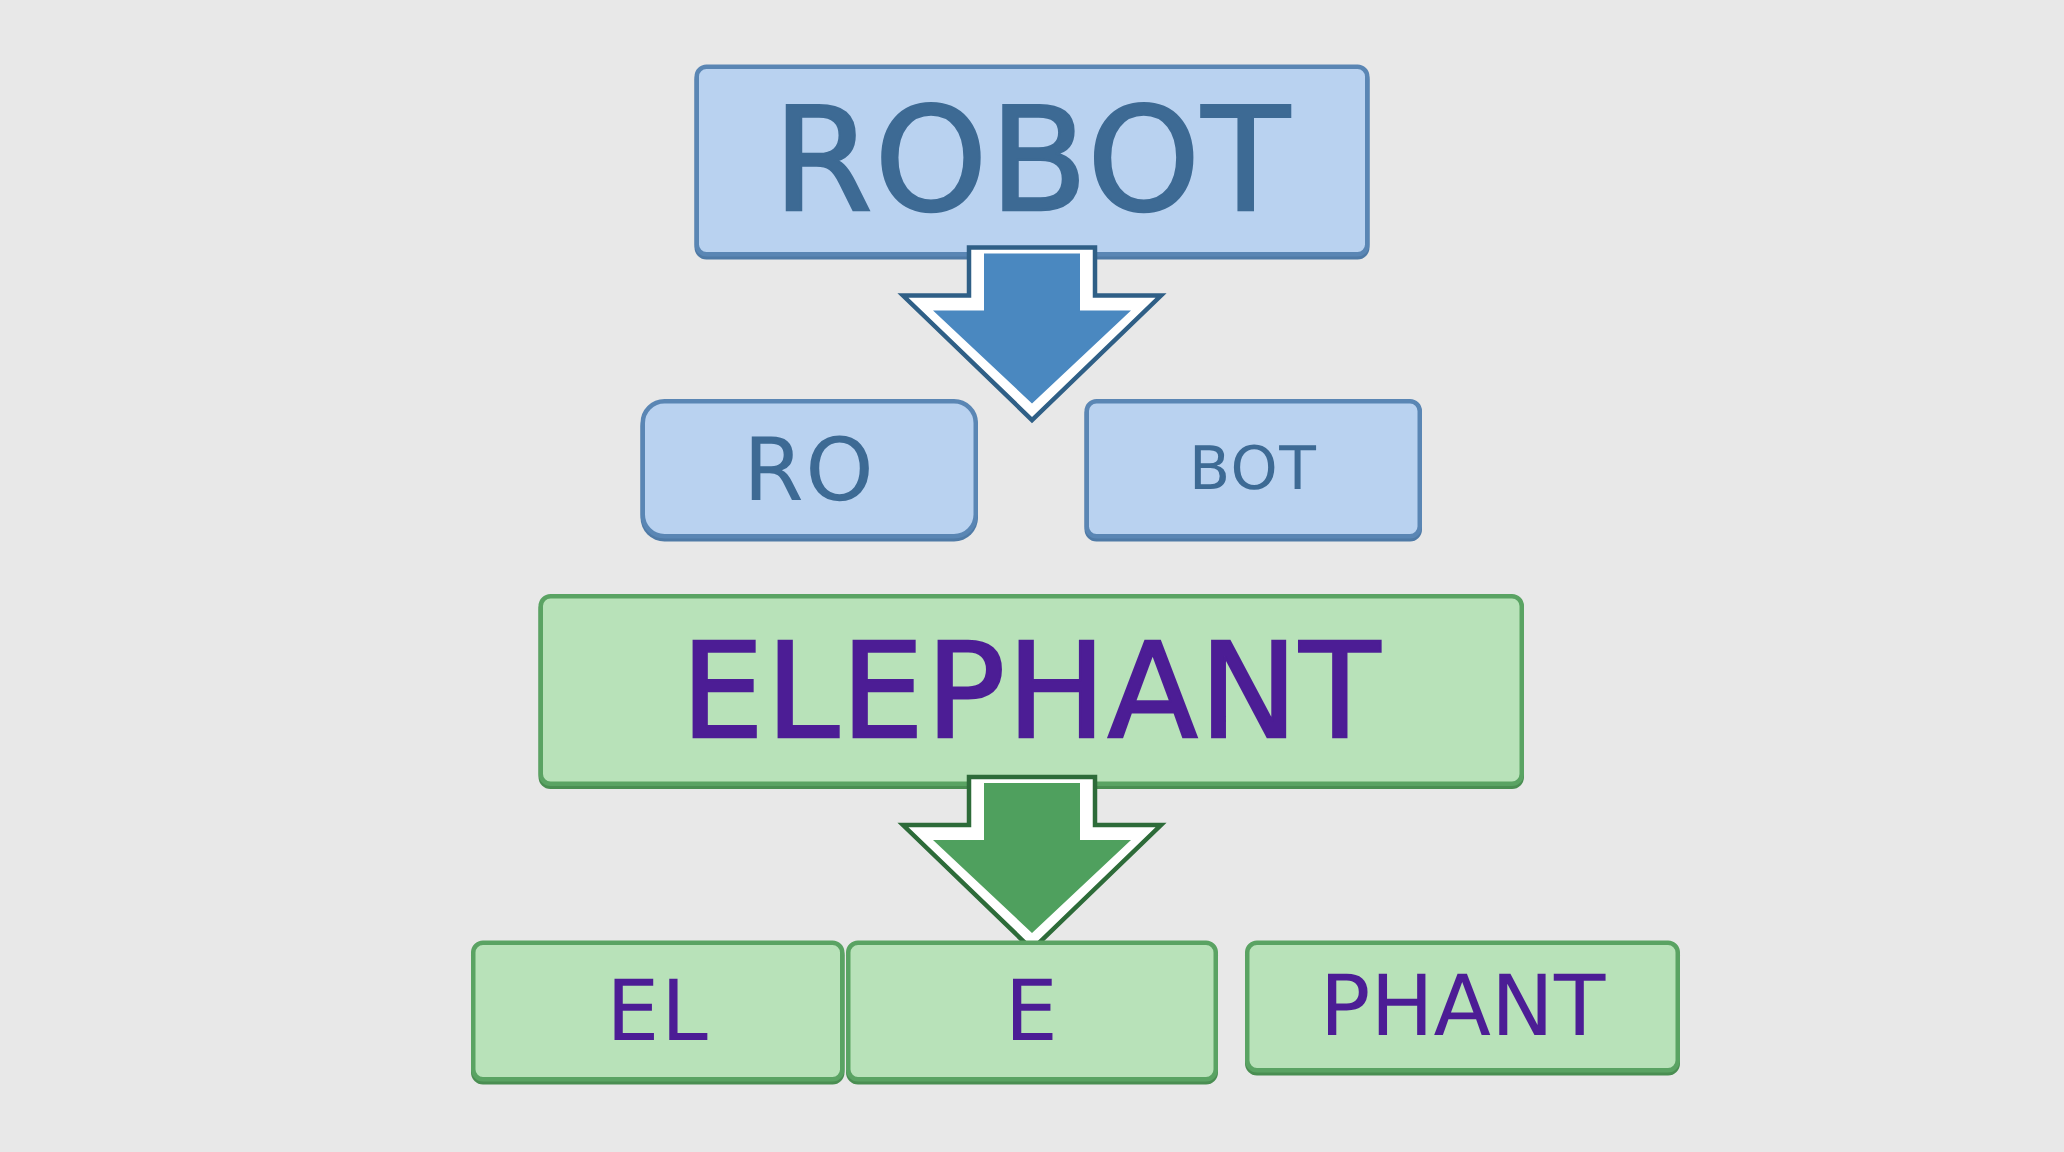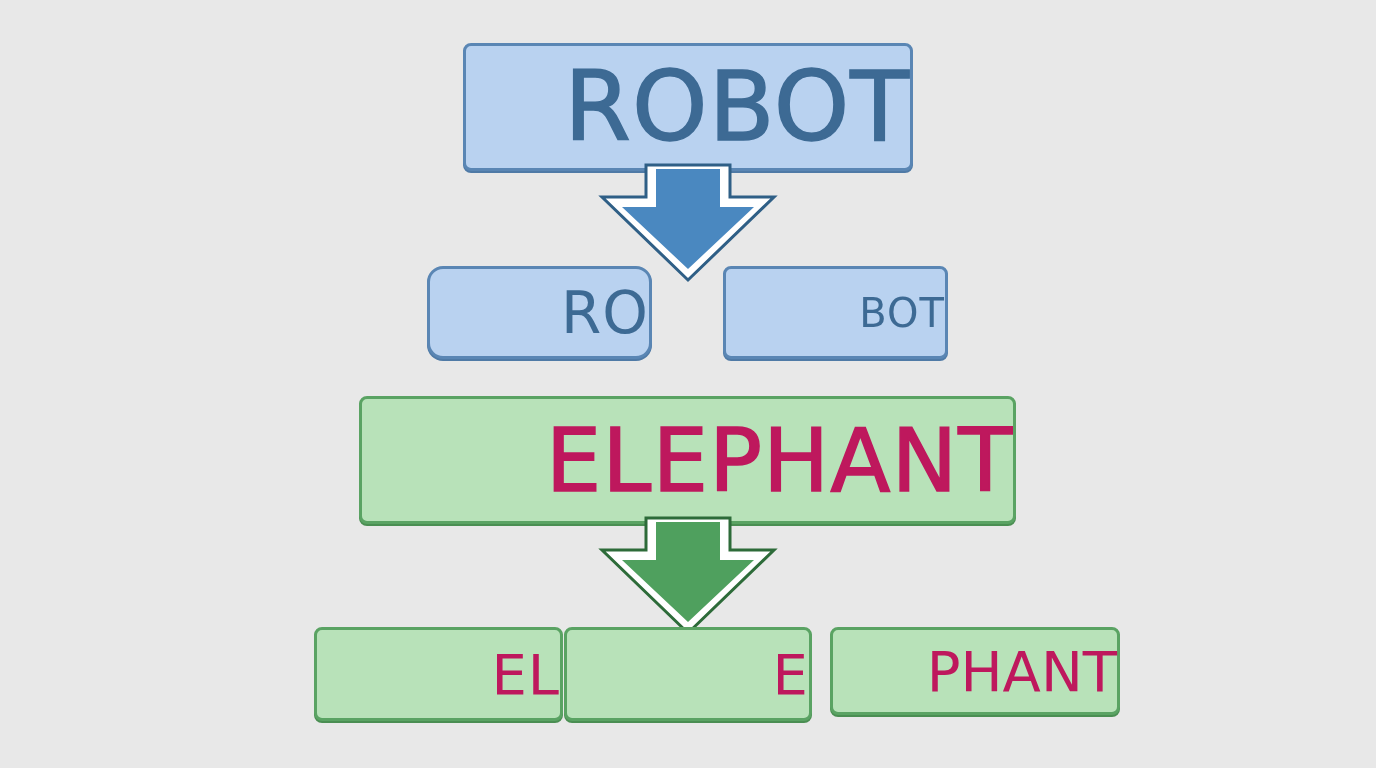--- a/index.html
+++ b/index.html
@@ -6,35 +6,35 @@
     body {
       width: 1376px; height: 768px; overflow: hidden;
       background: #e8e8e8;
       position: relative;
       font-family: "DejaVu Sans", "Liberation Sans", sans-serif;
     }
     .box {
       position: absolute;
       box-sizing: border-box;
       border-radius: 8px;
-      display: flex; align-items: center; justify-content: flex-end;
+      display: flex; align-items: center; justify-content: center;
       text-transform: uppercase;
       letter-spacing: 1px;
       font-weight: normal;
     }
     .blue {
       background: #b9d2f0;
       border: 3px solid #5a86b4;
       color: #3d6a94;
       box-shadow: 0 2px 0 #4f7aa6;
     }
     .green {
       background: #b8e2b9;
       border: 3px solid #5aa363;
-      color: #be185d;
+      color: #4c1d95;
       box-shadow: 0 2px 0 #4a8e52;
     }
     .word { -webkit-text-stroke: 1.5px currentColor; }
     svg.arrow { position: absolute; overflow: visible; }
   </style>
 </head>
 <body>
 
 <div class="box blue word" style="left:463px; top:43px; width:450px; height:128px; font-size:96px;">
   <span>ROBOT</span>

